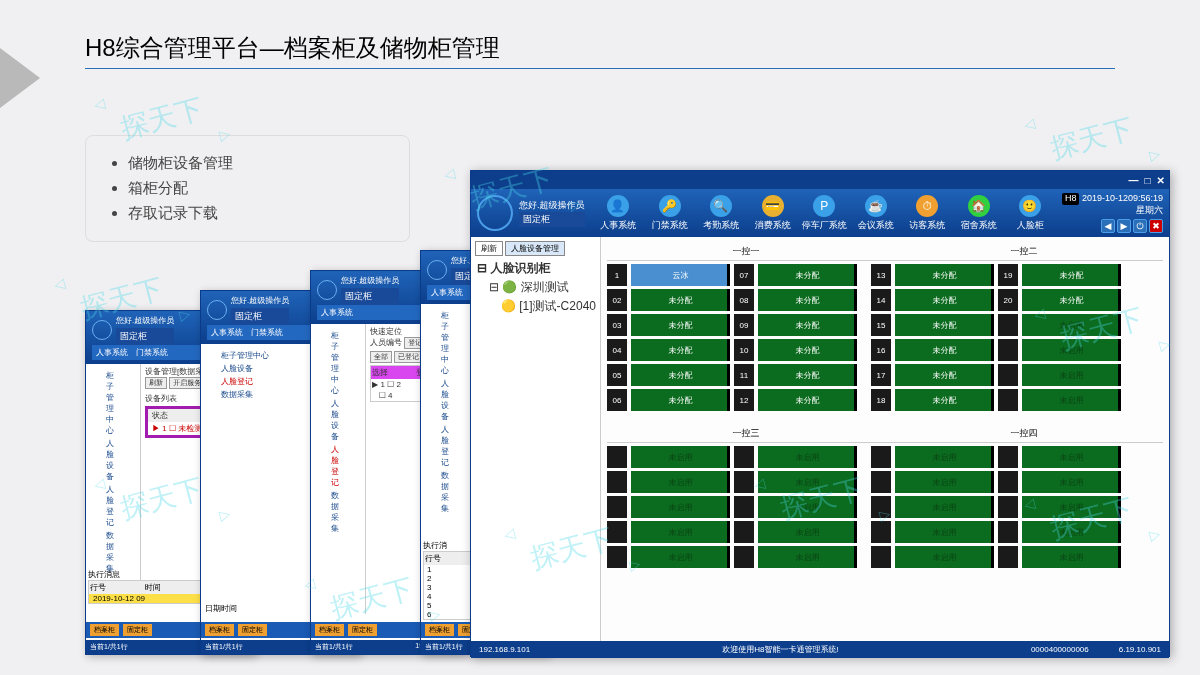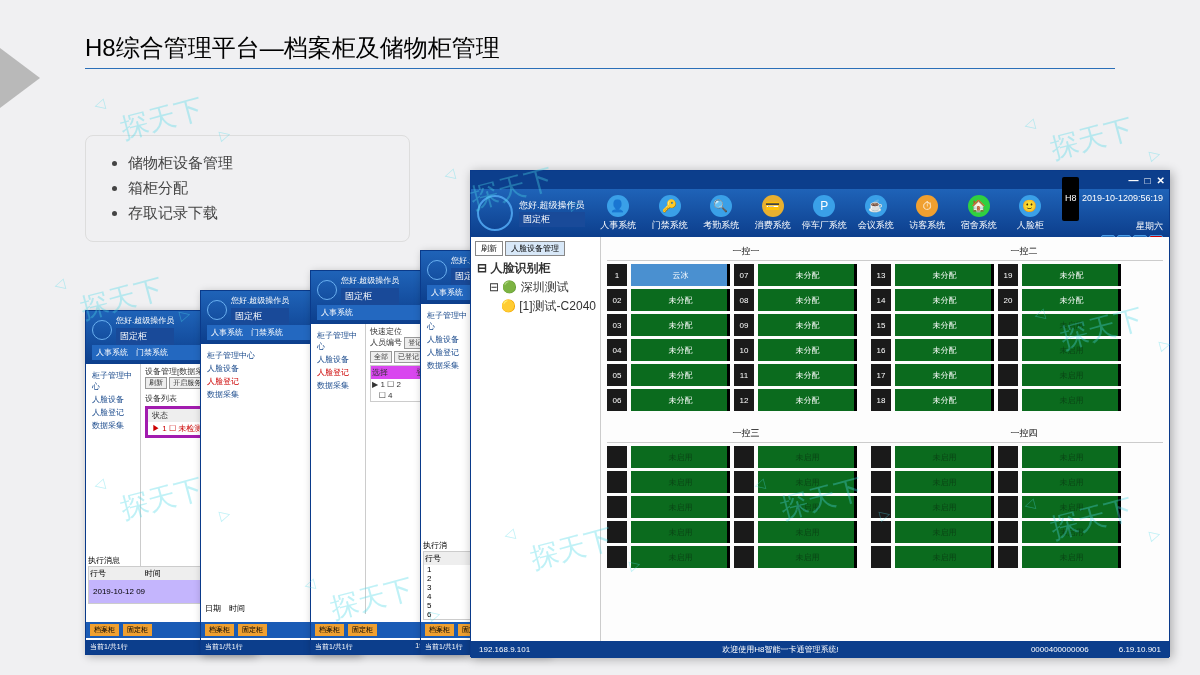--- a/index.html
+++ b/index.html
@@ -17,40 +17,40 @@
 .bullets { position: absolute; left: 85px; top: 135px; width: 325px; background: rgba(240,240,242,0.9); border: 1px solid #ddd; border-radius: 8px; padding: 12px 24px; }
 .bullets li { list-style: disc; margin: 6px 0 6px 18px; font-size: 15px; color: #444; }
 
 
 .miniwin { position: absolute; background: #fff; border: 1px solid #0a3a8a; box-shadow: 2px 2px 8px rgba(0,0,0,.25); font-size: 9px; z-index: 5; }
 .mw-header { background: linear-gradient(#1f63b8,#0c3e8c); color: #fff; padding: 4px 6px; }
 .mw-user { font-size: 8px; }
 .mw-title { font-size: 9px; background: #194a99; padding: 2px 4px; margin-top: 2px; }
 .mw-toolbar { background: #2368c0; display: flex; gap: 8px; padding: 2px 4px; }
 .mw-toolbar span { color: #fff; font-size: 8px; }
-.mw-sidebar { padding: 4px 6px; }
+.mw-sidebar { padding: 4px 20px; }
 .mw-sidebar div { color: #1a4a8c; font-size: 8px; margin: 2px 0; }
 .mw-tabs { position: absolute; bottom: 16px; left: 0; right: 0; background: #1a5bb5; display: flex; gap: 4px; padding: 2px 4px; }
 .mw-tabs span { background: #f0a030; color: #000; font-size: 7px; padding: 1px 4px; }
 .mw-status { position: absolute; bottom: 0; left: 0; right: 0; background: #0c3e8c; color: #fff; font-size: 7px; padding: 2px 4px; display: flex; justify-content: space-between; }
 .mw-body { padding: 2px 4px; font-size: 8px; color: #333; }
 .mw-btn { border: 1px solid #999; background: #eee; font-size: 7px; padding: 0 3px; display: inline-block; }
 
 
 .app { position: absolute; left: 470px; top: 170px; width: 700px; height: 487px; background: #fff; border: 1px solid #0a3a8a; box-shadow: 2px 2px 10px rgba(0,0,0,.3); z-index: 10; }
 .app-titlebar { height: 18px; background: #0c3e8c; display: flex; justify-content: flex-end; align-items: center; padding: 0 4px; gap: 6px; }
 .app-titlebar span { color: #fff; font-size: 10px; font-weight: bold; cursor: pointer; }
 .app-header { height: 48px; background: linear-gradient(#1f63b8,#0c3e8c); display: flex; align-items: center; }
 .app-logo-circle { width: 36px; height: 36px; border: 2px solid #4a9de8; border-radius: 50%; margin: 0 6px; }
 .app-usercol { color: #fff; font-size: 9px; margin-right: 8px; }
 .nav-items { display: flex; flex: 1; }
 .nav-item { flex: 1; text-align: center; color: #fff; font-size: 9px; padding: 4px 0; cursor: pointer; }
 .nav-icon { width: 22px; height: 22px; border-radius: 50%; margin: 0 auto 2px; display: flex; align-items: center; justify-content: center; font-size: 12px; }
 .app-clock { color: #fff; font-size: 9px; text-align: right; padding: 2px 6px; line-height: 1.3; }
-.h8-badge { background: #000; color: #fff; font-size: 9px; padding: 16px 3px; border-radius: 2px; display: inline-block; }
+.h8-badge { background: #000; color: #fff; font-size: 9px; padding: 0 3px; border-radius: 2px; display: inline-block; }
 .clock-arrows { display: flex; gap: 2px; justify-content: flex-end; margin-top: 2px; }
 .clock-arrows span { width: 14px; height: 14px; background: #2a6fb8; border: 1px solid #4a9de8; border-radius: 2px; font-size: 9px; color: #fff; text-align: center; line-height: 13px; cursor: pointer; }
 
 .app-body { display: flex; height: 404px; }
 .app-tree { width: 130px; border-right: 1px solid #ccc; font-size: 9px; padding: 4px; }
 .tab-row { display: flex; gap: 2px; margin-bottom: 4px; }
 .tab { border: 1px solid #888; padding: 1px 5px; font-size: 8px; background: #fff; cursor: pointer; }
 .tab.active { background: #d8e8f8; }
 .tree-node { margin: 2px 0; color: #333; font-size: 12px; padding-left: 8px; }
 .tree-node.root { font-weight: bold; padding-left: 2px; }
@@ -124,21 +124,21 @@
       <div style="padding:1px 4px;color:#c00">▶ 1 ☐ <span>未检测</span></div>
     </div>
   </div>
   <div style="position:absolute;bottom:50px;left:2px;right:2px;font-size:8px">
     <div>执行消息</div>
     <div style="border:1px solid #ccc">
       <div style="background:#eee;display:flex">
           <span style="flex:1;padding:1px">行号</span>
           <span style="flex:2;padding:1px">时间</span>
         </div>
-      <div style="background:#c4b5fd;padding:7px 4px">2019-10-12 09</div>
+      <div style="background:#fde047;padding:0 4px">2019-10-12 09</div>
     </div>
   </div>
   <div class="mw-tabs">
     <span>档案柜</span>
     <span>固定柜</span>
   </div>
   <div class="mw-status">
     <span>当前1/共1行</span>
       <span>192.168.9.101</span>
   </div>
@@ -157,21 +157,21 @@
         <span>人事系统</span>
         <span>门禁系统</span>
       </div>
   </div>
   <div class="mw-sidebar" style="height:270px">
     <div>柜子管理中心</div>
     <div>人脸设备</div>
     <div style="color:#c00">人脸登记</div>
     <div>数据采集</div>
   </div>
-  <div style="position:absolute;bottom:40px;left:4px;font-size:8px;display:flex;gap:8px">
+  <div style="position:absolute;bottom:40px;left:4px;font-size:8px;display:flex;">
     <span>日期</span>
       <span>时间</span>
   </div>
   <div class="mw-tabs">
       <span>档案柜</span>
       <span>固定柜</span>
     </div>
   <div class="mw-status">
       <span>当前1/共1行</span>
       <span>192.168.9.101</span>

